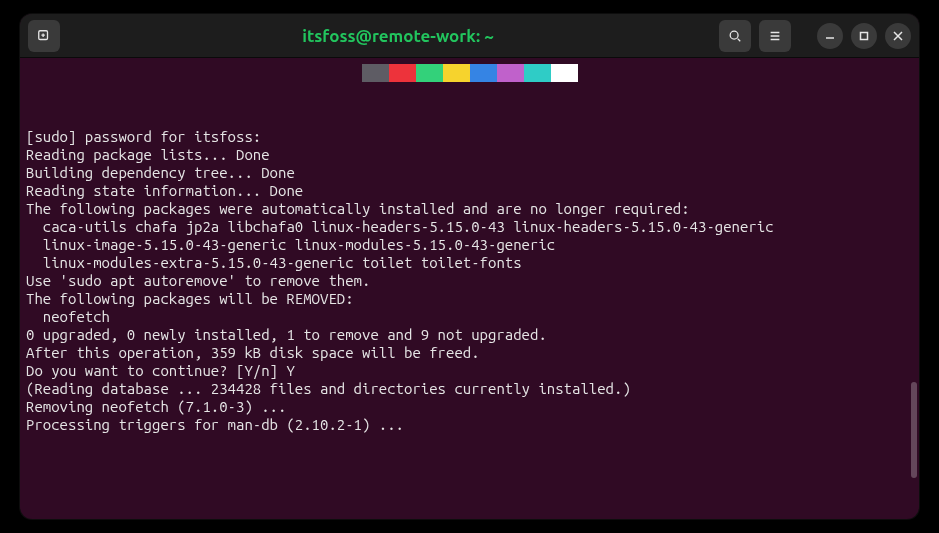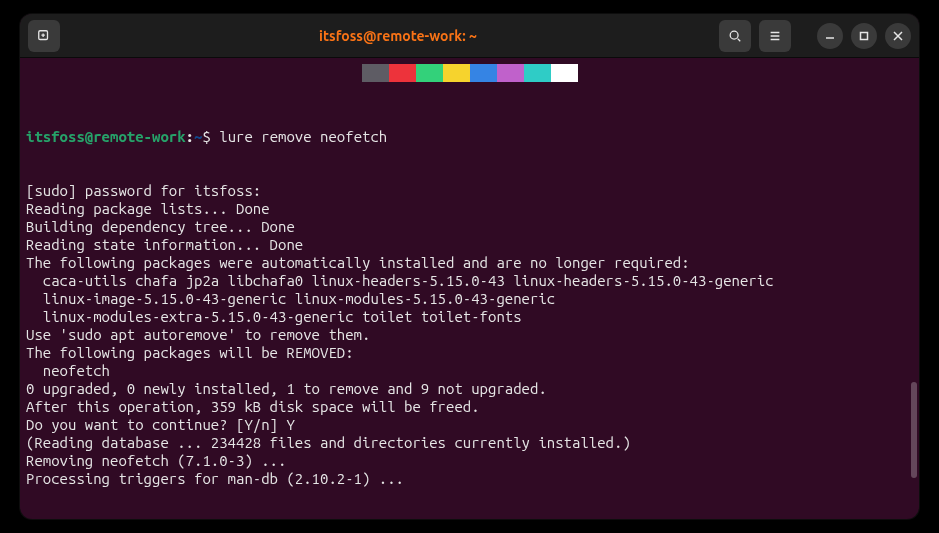--- a/index.html
+++ b/index.html
@@ -30,23 +30,23 @@
       border-bottom: 1px solid #0a0a0a;
     }
     .tb-left, .tb-right {
       display: flex;
       gap: 8px;
       align-items: center;
     }
     .tb-center {
       flex: 1;
       text-align: center;
-      color: #f97316;
+      color: #22c55e;
       font-family: 'Ubuntu', 'Cantarell', sans-serif;
-      font-size: 14px;
+      font-size: 17px;
       font-weight: 600;
       margin-left: 17px;
     }
     .tb-btn {
       width: 32px;
       height: 32px;
       border-radius: 6px;
       background: #3a3a3a;
       display: flex;
       align-items: center;
@@ -153,21 +153,20 @@
       <div class="swatch" style="background: rgb(237, 51, 59);"></div>
       <div class="swatch" style="background: rgb(51, 209, 122);"></div>
       <div class="swatch" style="background: rgb(246, 211, 45);"></div>
       <div class="swatch" style="background: rgb(53, 132, 228);"></div>
       <div class="swatch" style="background: rgb(192, 97, 203);"></div>
       <div class="swatch" style="background: rgb(47, 204, 198);"></div>
       <div class="swatch" style="background: rgb(255, 255, 255);"></div>
     </div>
 
   <div class="terminal-body">
-    <div class="line"><span class="prompt-user">itsfoss@remote-work</span><span class="prompt-colon">:</span><span class="prompt-path">~</span><span class="prompt-sym">$</span> <span class="cmd">lure remove neofetch</span></div>
     <div id="out-lines"><div class="line">[sudo] password for itsfoss: </div><div class="line">Reading package lists... Done</div><div class="line">Building dependency tree... Done</div><div class="line">Reading state information... Done</div><div class="line">The following packages were automatically installed and are no longer required:</div><div class="line">  caca-utils chafa jp2a libchafa0 linux-headers-5.15.0-43 linux-headers-5.15.0-43-generic</div><div class="line">  linux-image-5.15.0-43-generic linux-modules-5.15.0-43-generic</div><div class="line">  linux-modules-extra-5.15.0-43-generic toilet toilet-fonts</div><div class="line">Use 'sudo apt autoremove' to remove them.</div><div class="line">The following packages will be REMOVED:</div><div class="line">  neofetch</div><div class="line">0 upgraded, 0 newly installed, 1 to remove and 9 not upgraded.</div><div class="line">After this operation, 359 kB disk space will be freed.</div><div class="line">Do you want to continue? [Y/n] Y</div><div class="line">(Reading database ... 234428 files and directories currently installed.)</div><div class="line">Removing neofetch (7.1.0-3) ...</div><div class="line">Processing triggers for man-db (2.10.2-1) ...</div></div>
     
   </div>
 
   <div class="scrollbar">
     <div class="scrollbar-thumb"></div>
   </div>
 </div>
 
 </body></html>

